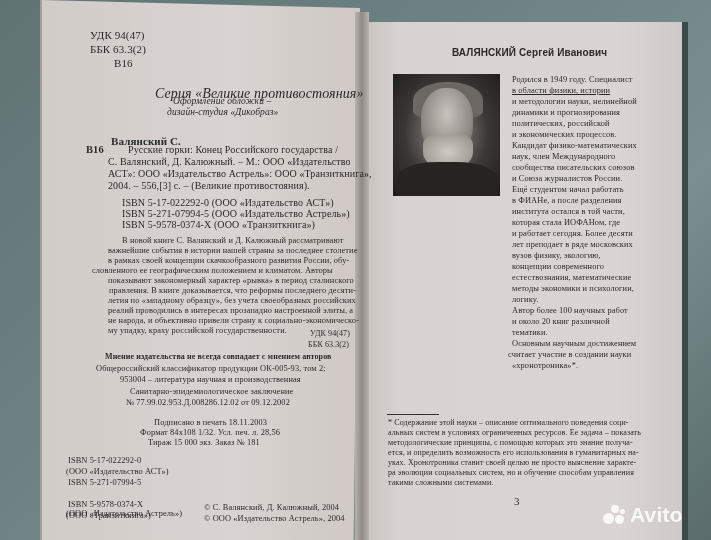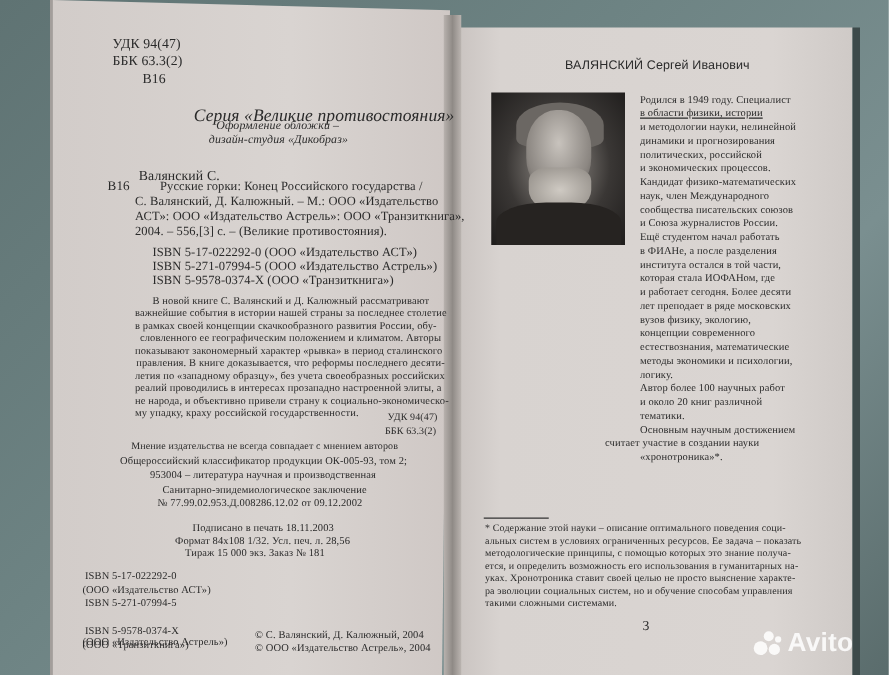--- a/index.html
+++ b/index.html
@@ -11,21 +11,21 @@
     background:linear-gradient(90deg,#d2ccc9 0%,#d9d4d1 60%,#cfc8c5 100%);
     clip-path:polygon(0 0,100% 1.5%,98% 100%,0 100%);}
   .right{left:362px;top:22px;width:320px;height:518px;
     background:linear-gradient(90deg,#c8c2bf 0%,#d8d3d0 12%,#dad5d2 80%,#cfcac7 100%);}
   .gutter{position:absolute;left:355px;top:12px;width:14px;height:528px;
     background:linear-gradient(90deg,#b8b2ae,#8f8a86 50%,#bab4b0);}
   .edge-right{position:absolute;left:682px;top:22px;width:6px;height:518px;background:#3d4a4a;}
   .edge-left{position:absolute;left:40px;top:0;width:3px;height:540px;background:#a39e9b;}
   .t{position:absolute;white-space:nowrap;font-size:10px;line-height:11px;letter-spacing:0.1px;}
   .it{font-style:italic;}
-  .b{font-weight:normal;}
+  .b{font-weight:bold;}
   .sans{font-family:"Liberation Sans",sans-serif;}
   .small{font-size:8.4px;line-height:10.5px;}
   .tiny{font-size:8px;line-height:9.6px;}
   .photo{position:absolute;left:393px;top:74px;width:107px;height:122px;
     background:radial-gradient(ellipse at 50% 48%,#9a9590 0%,#6e6a66 25%,#3a3735 55%,#1e1c1b 100%);
     overflow:hidden;}
   .photo .face{position:absolute;left:28px;top:14px;width:52px;height:66px;border-radius:46% 46% 42% 42%;
     background:radial-gradient(ellipse at 50% 40%,#c8c3bd,#8b8681 70%,#5a5652);}
   .photo .hair{position:absolute;left:20px;top:8px;width:70px;height:36px;border-radius:50% 50% 20% 20%;
     background:#6b6763;}
@@ -68,21 +68,21 @@
 <div>
   <div class="t" style="left:122px;top:197px;">ISBN  5-17-022292-0 (ООО «Издательство АСТ»)</div>
   <div class="t" style="left:122px;top:208px;">ISBN  5-271-07994-5 (ООО «Издательство Астрель»)</div>
   <div class="t" style="left:122px;top:219px;">ISBN  5-9578-0374-X (ООО «Транзиткнига»)</div>
 </div>
 
 <div>
   <div class="t small" style="left:122px;top:236px;">В новой книге С. Валянский и Д. Калюжный рассматривают</div>
   <div class="t small" style="left:108px;top:246px;">важнейшие события в истории нашей страны за последнее столетие</div>
   <div class="t small" style="left:108px;top:256px;">в рамках своей концепции скачкообразного развития России, обу-</div>
-  <div class="t small" style="left:112px;top:266px;">словленного ее географическим положением и климатом. Авторы</div>
+  <div class="t small" style="left:92px;top:266px;">словленного ее географическим положением и климатом. Авторы</div>
   <div class="t small" style="left:108px;top:276px;">показывают закономерный характер «рывка» в период сталинского</div>
   <div class="t small" style="left:109px;top:286px;text-align:center;">правления. В книге доказывается, что реформы последнего десяти-</div>
   <div class="t small" style="left:108px;top:296px;">летия по «западному образцу», без учета своеобразных российских</div>
   <div class="t small" style="left:108px;top:306px;">реалий проводились в интересах прозападно настроенной элиты, а</div>
   <div class="t small" style="left:108px;top:316px;">не народа, и объективно привели страну к социально-экономическо-</div>
   <div class="t small" style="left:108px;top:326px;">му упадку, краху российской государственности.</div>
 </div>
 
 <div class="t tiny" style="left:310px;top:329px;">УДК 94(47)</div>
 <div class="t tiny" style="left:308px;top:340px;">ББК 63.3(2)</div>
@@ -141,21 +141,21 @@
   <div class="t small" style="left:512px;top:240px;">лет преподает в ряде московских</div>
   <div class="t small" style="left:512px;top:251px;">вузов физику, экологию,</div>
   <div class="t small" style="left:512px;top:262px;">концепции современного</div>
   <div class="t small" style="left:512px;top:273px;">естествознания, математические</div>
   <div class="t small" style="left:512px;top:284px;">методы экономики и психологии,</div>
   <div class="t small" style="left:512px;top:295px;">логику.</div>
   <div class="t small" style="left:512px;top:306px;">Автор более 100 научных работ</div>
   <div class="t small" style="left:512px;top:317px;">и около 20 книг различной</div>
   <div class="t small" style="left:512px;top:328px;">тематики.</div>
   <div class="t small" style="left:512px;top:339px;">Основным научным достижением</div>
-  <div class="t small" style="left:484px;top:350px;">считает участие в создании науки</div>
+  <div class="t small" style="left:508px;top:350px;">считает участие в создании науки</div>
   <div class="t small" style="left:512px;top:361px;">«хронотроника»*.</div>
 </div>
 
 <div class="rule"></div>
 
 <div>
   <div class="t tiny" style="left:388px;top:418px;">* Содержание этой науки – описание оптимального поведения соци-</div>
   <div class="t tiny" style="left:388px;top:428px;">альных систем в условиях ограниченных ресурсов. Ее задача – показать</div>
   <div class="t tiny" style="left:388px;top:438px;">методологические принципы, с помощью которых это знание получа-</div>
   <div class="t tiny" style="left:388px;top:448px;">ется, и определить возможность его использования в гуманитарных на-</div>

